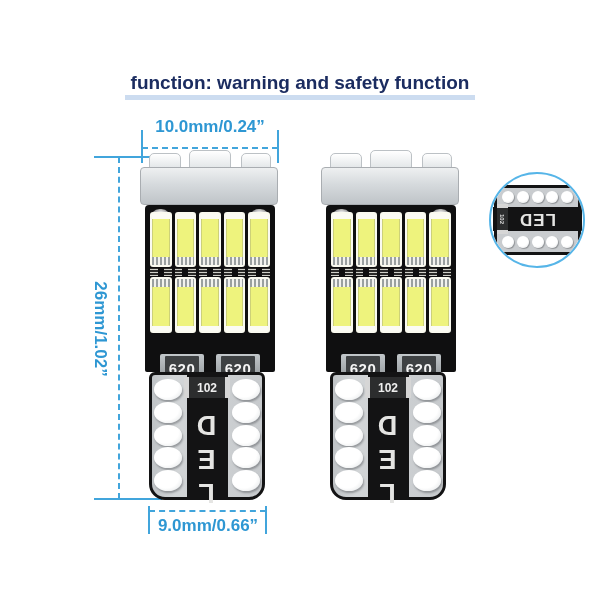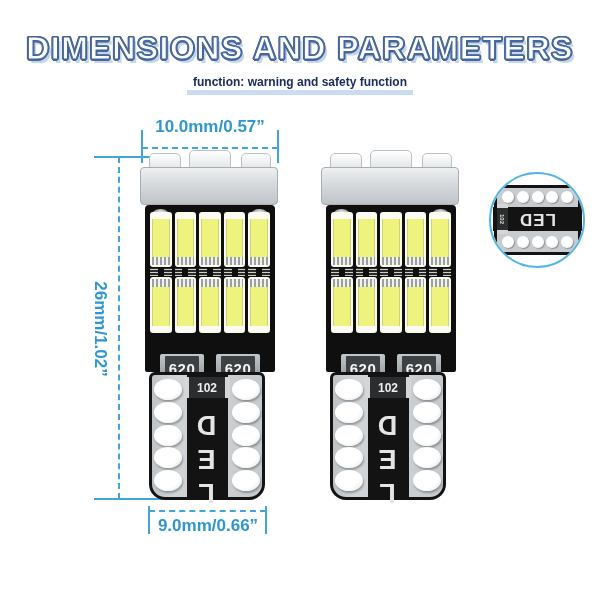--- a/index.html
+++ b/index.html
@@ -12,21 +12,21 @@
     position:absolute;top:30px;left:0;width:600px;text-align:center;
     font-size:32px;font-weight:700;letter-spacing:1.5px;color:#fdfeff;
     -webkit-text-stroke:1px #46669c;
     text-shadow:
       -1px -1px 0 #46669c, 1px -1px 0 #46669c, -1px 1px 0 #46669c, 1px 1px 0 #46669c,
       -1.5px 0 0 #46669c, 1.5px 0 0 #46669c, 0 -1.5px 0 #46669c, 0 1.5px 0 #46669c,
       3px 4px 0 #c3d6ea;
   }
   .subtitle-row{position:absolute;top:72px;left:0;width:600px;text-align:center;}
   .subtitle{
-    display:inline-block;font-size:12px;font-weight:700;color:#1b2c60;
+    display:inline-block;font-size:19px;font-weight:700;color:#1b2c60;
     border-bottom:5px solid #ccdcf0;padding:0 6px 1px;letter-spacing:0;
   }
   
   .dim{position:absolute;z-index:1;}
   .dim-label{color:#2e97d3;font-size:17px;font-weight:700;white-space:nowrap;}
   .d-top-label{top:117px;left:140px;width:140px;text-align:center;}
   .d-top-dash{left:142px;top:147px;width:136px;height:0;border-top:2px dashed #41a5dc;}
   .d-top-tick-l{left:141px;top:130px;width:0;height:33px;border-left:2px solid #41a5dc;}
   .d-top-tick-r{left:277px;top:130px;width:0;height:33px;border-left:2px solid #41a5dc;}
   .d-left-tick-t{left:94px;top:156px;width:80px;height:0;border-top:2px solid #41a5dc;}
@@ -108,26 +108,25 @@
   .brow.t{top:3px;} .brow.b{bottom:3px;}
   .boval{width:12px;height:12px;border-radius:50%;
     background:radial-gradient(circle at 42% 35%, #ffffff 55%, #e7e9ea 85%, #d8dbdd 100%);
     box-shadow:1px 1px 1px rgba(40,44,48,.35);}
 </style>
 </head>
 <body>
 
 <div class="stage">
 
-  <div class="title">DIMENSIONS AND PARAMETERS</div>
   <div class="subtitle-row">
     <span class="subtitle">function: warning and safety function</span>
   </div>
 
-  <div class="dim dim-label d-top-label">10.0mm/0.57”</div>
+  <div class="dim dim-label d-top-label">10.0mm/0.24”</div>
   <div class="dim d-top-dash"></div>
   <div class="dim d-top-tick-l"></div>
   <div class="dim d-top-tick-r"></div>
 
   <div class="dim d-left-tick-t"></div>
   <div class="dim d-left-tick-b"></div>
   <div class="dim d-left-dash"></div>
   <div class="dim dim-label d-left-label">26mm/1.02”</div>
 
   <div class="dim d-bot-dash"></div>

